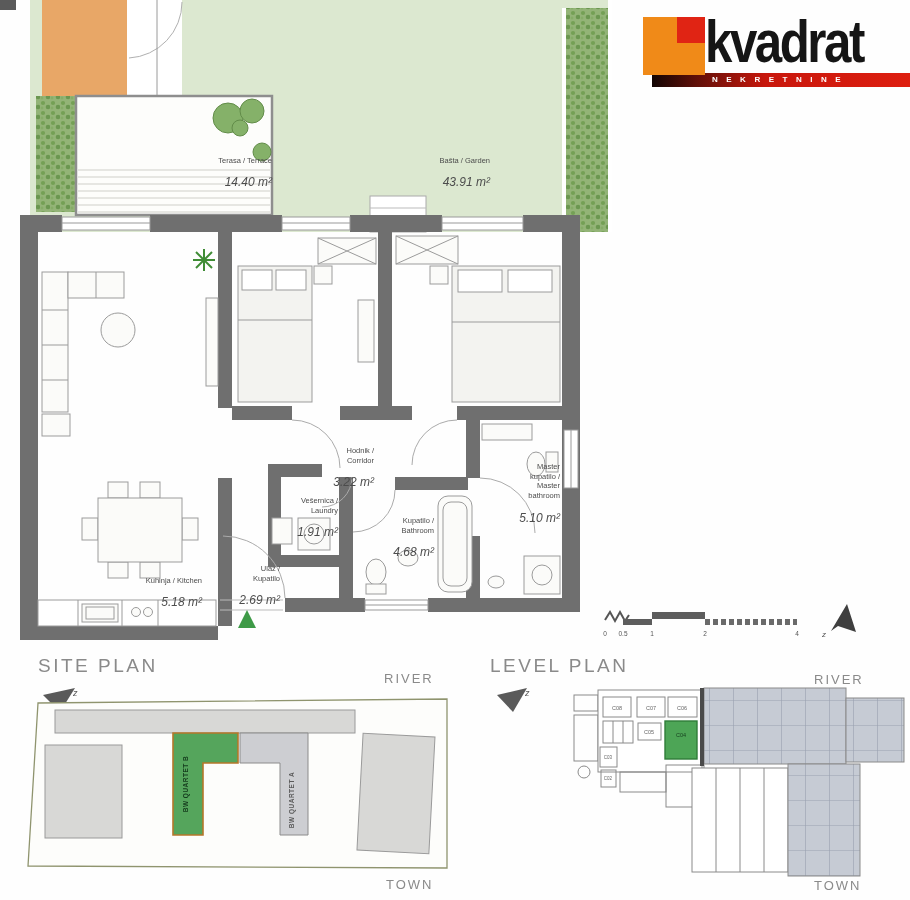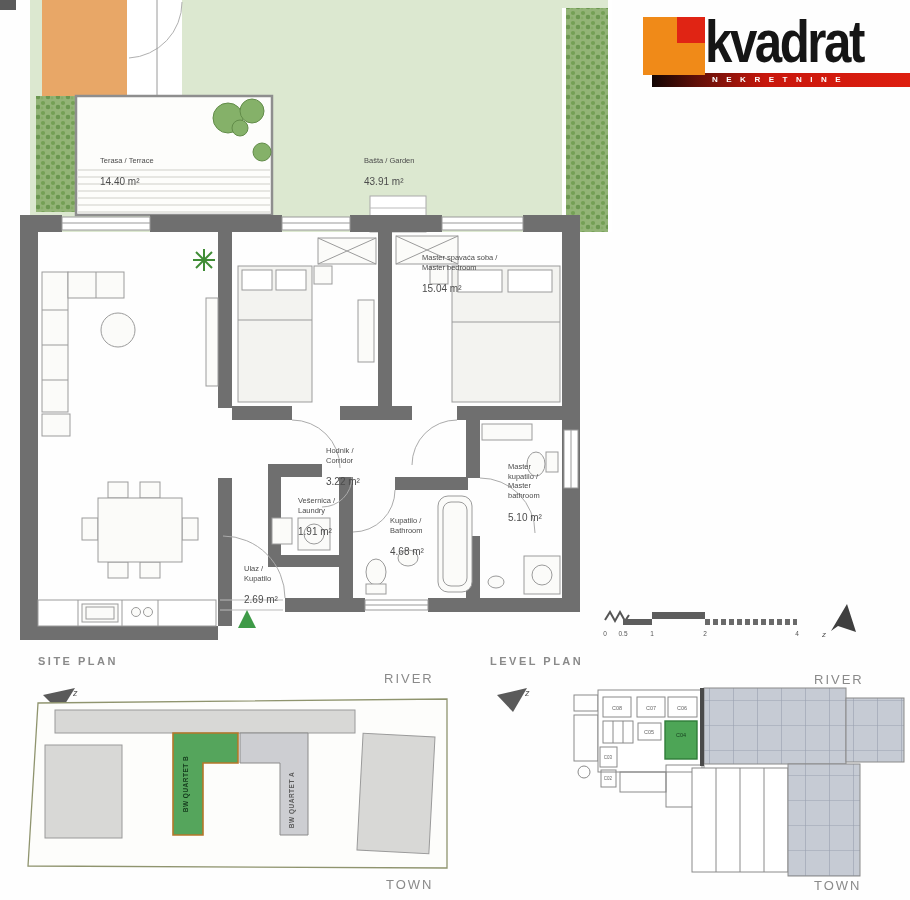--- a/index.html
+++ b/index.html
@@ -11,25 +11,25 @@
   .logo-mark{position:absolute;left:0;top:7px;width:62px;height:58px;background:#f08a18;z-index:2;}
   .logo-red{position:absolute;left:34px;top:0;width:28px;height:26px;background:#e02414;}
   .logo-word{position:absolute;left:62px;top:0px;font-size:60px;font-weight:bold;color:#151515;
              letter-spacing:-3px;line-height:1.05;transform:scaleX(.82);transform-origin:left top;
              white-space:nowrap;}
   .logo-bar{position:absolute;left:9px;top:63px;width:271px;height:14px;
             background:linear-gradient(90deg,#120503 0%,#5e0f08 16%,#c8170c 42%,#e01f10 100%);
             color:#ffffff;font-size:8px;font-weight:bold;letter-spacing:8.5px;
             line-height:14px;padding-left:60px;box-sizing:border-box;white-space:nowrap;}
   
-  .room-label{position:absolute;text-align:left;font-size:7.5px;color:#4c4c4c;
-              line-height:1.3;white-space:pre-line;z-index:5;padding-left:24px;}
-  .rl-area{font-size:10px;}
+  .room-label{position:absolute;text-align:right;font-size:7.5px;color:#4c4c4c;
+              line-height:1.3;white-space:pre-line;z-index:5;}
+  .rl-area{font-size:12px;font-style:italic;}
   
-  .plan-title{position:absolute;font-size:11px;font-weight:bold;color:#8a8a8a;
+  .plan-title{position:absolute;font-size:19px;font-weight:normal;color:#8a8a8a;
               letter-spacing:2.5px;z-index:6;white-space:nowrap;}
   .geo-label{position:absolute;font-size:13px;font-weight:normal;color:#8a8a8a;
              letter-spacing:2px;z-index:6;white-space:nowrap;}
   
   .watermark{position:absolute;left:576px;top:774px;width:334px;z-index:9;
              font-size:44px;font-weight:bold;color:#f0ed33;line-height:1.06;
              white-space:pre-line;opacity:.95;letter-spacing:0px;}
 </style>
 </head>
 <body>
@@ -232,25 +232,20 @@
   </svg>
 
   <div class="room-label" style="left:76px;top:146px;width:196px">
     <div class="rl-name">Terasa / Terrace</div>
     <div class="rl-area">14.40 m²</div>
   </div>
   <div class="room-label" style="left:340px;top:146px;width:150px">
     <div class="rl-name">Bašta / Garden</div>
     <div class="rl-area">43.91 m²</div>
   </div>
-  <div class="room-label" style="left:398px;top:243px;width:164px">
-    <div class="rl-name">Master spavaća soba /
-Master bedroom</div>
-    <div class="rl-area">15.04 m²</div>
-  </div>
   <div class="room-label" style="left:302px;top:436px;width:72px">
     <div class="rl-name">Hodnik /
 Corridor</div>
     <div class="rl-area">3.22 m²</div>
   </div>
   <div class="room-label" style="left:274px;top:486px;width:64px">
     <div class="rl-name">Vešernica /
 Laundry</div>
     <div class="rl-area">1.91 m²</div>
   </div>
@@ -258,20 +253,24 @@
     <div class="rl-name">Kupatilo /
 Bathroom</div>
     <div class="rl-area">4.68 m²</div>
   </div>
   <div class="room-label" style="left:484px;top:452px;width:76px">
     <div class="rl-name">Master
 kupatilo /
 Master
 bathroom</div>
     <div class="rl-area">5.10 m²</div>
+  </div>
+  <div class="room-label" style="left:78px;top:566px;width:124px">
+    <div class="rl-name">Kuhinja / Kitchen</div>
+    <div class="rl-area">5.18 m²</div>
   </div>
   <div class="room-label" style="left:220px;top:554px;width:60px">
     <div class="rl-name">Ulaz /
 Kupatilo</div>
     <div class="rl-area">2.69 m²</div>
   </div>
 
   <div class="logo">
     <div class="logo-bar">NEKRETNINE</div>
     <div class="logo-mark">

